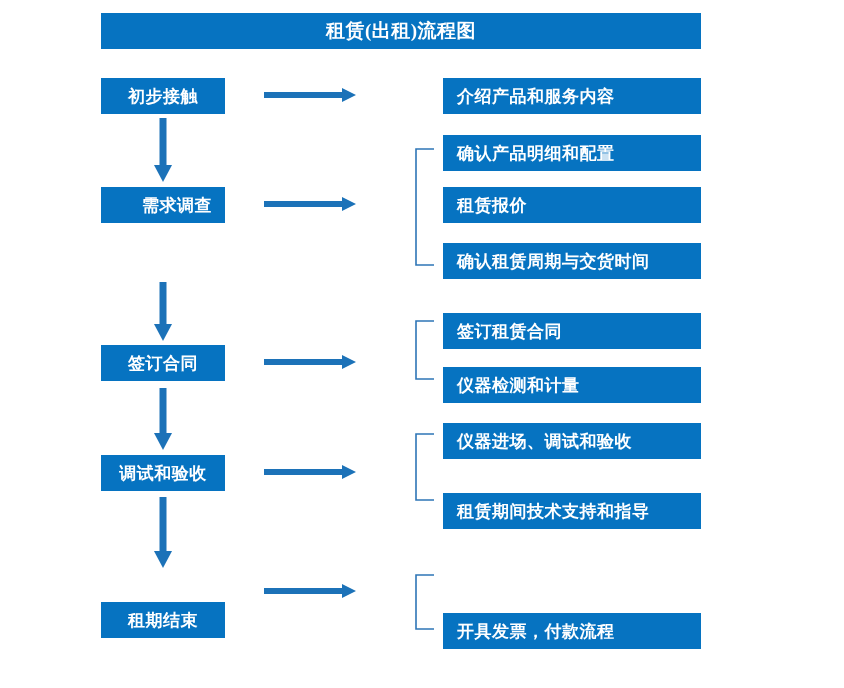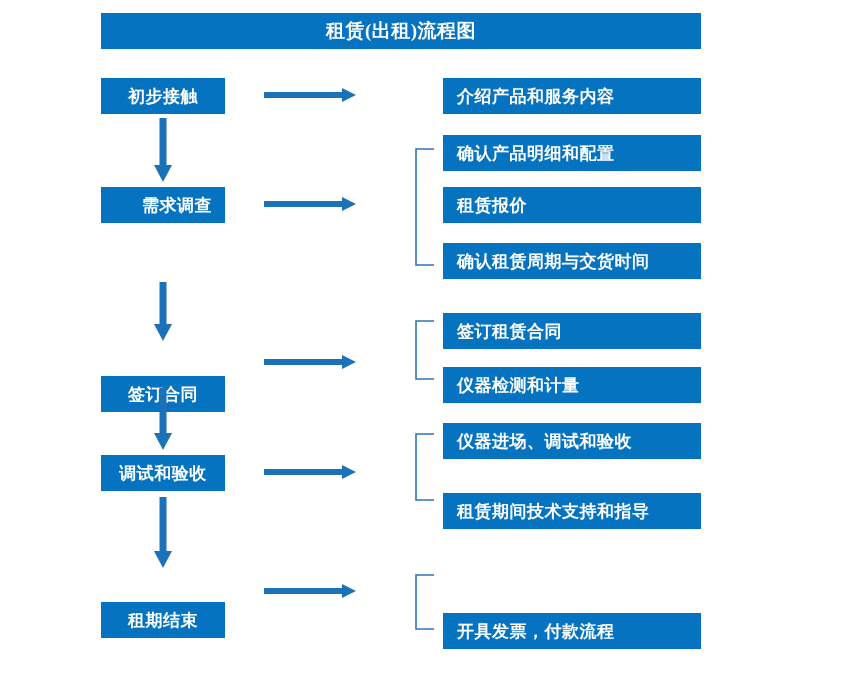--- a/index.html
+++ b/index.html
@@ -76,21 +76,21 @@
 <body>
 
 <div id="canvas">
 
   <div class="box title-box">租赁(出租)流程图</div>
 
   <div class="box stage-box" style="top:78px;">初步接触</div>
 
   <div class="box stage-box" style="top:187px;padding-left:28px;">需求调查</div>
 
-  <div class="box stage-box" style="top:345px;margin-top:31px;">签订合同</div>
+  <div class="box stage-box" style="top:345px;">签订合同</div>
 
   <div class="box stage-box" style="top:455px;">调试和验收</div>
 
   <div class="box stage-box" style="top:574px;margin-top:28px;">租期结束</div>
 
   <div class="v-arrow" style="top:118px; height:66px;">
     <svg width="124" height="66" viewBox="0 0 124 66">
       <rect x="58.5" y="0" width="7" height="48" fill="#1C72B8"></rect>
       <polygon points="53,47 71,47 62,64" fill="#1C72B8"></polygon>
     </svg>

